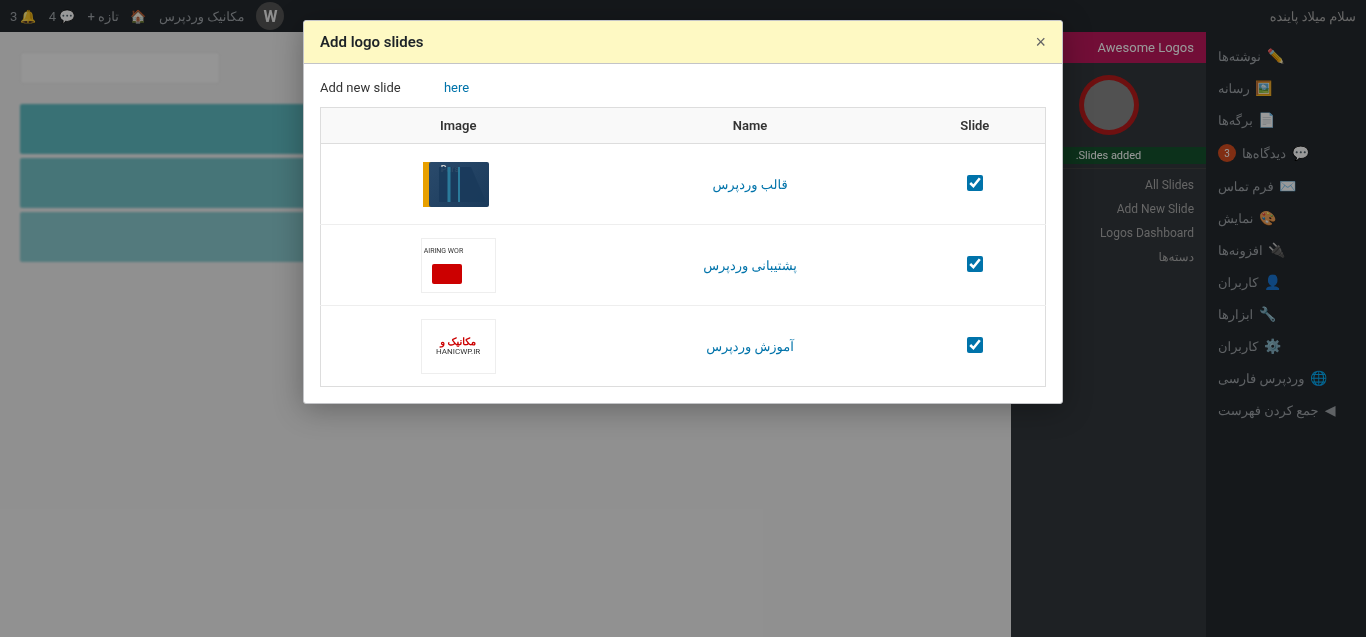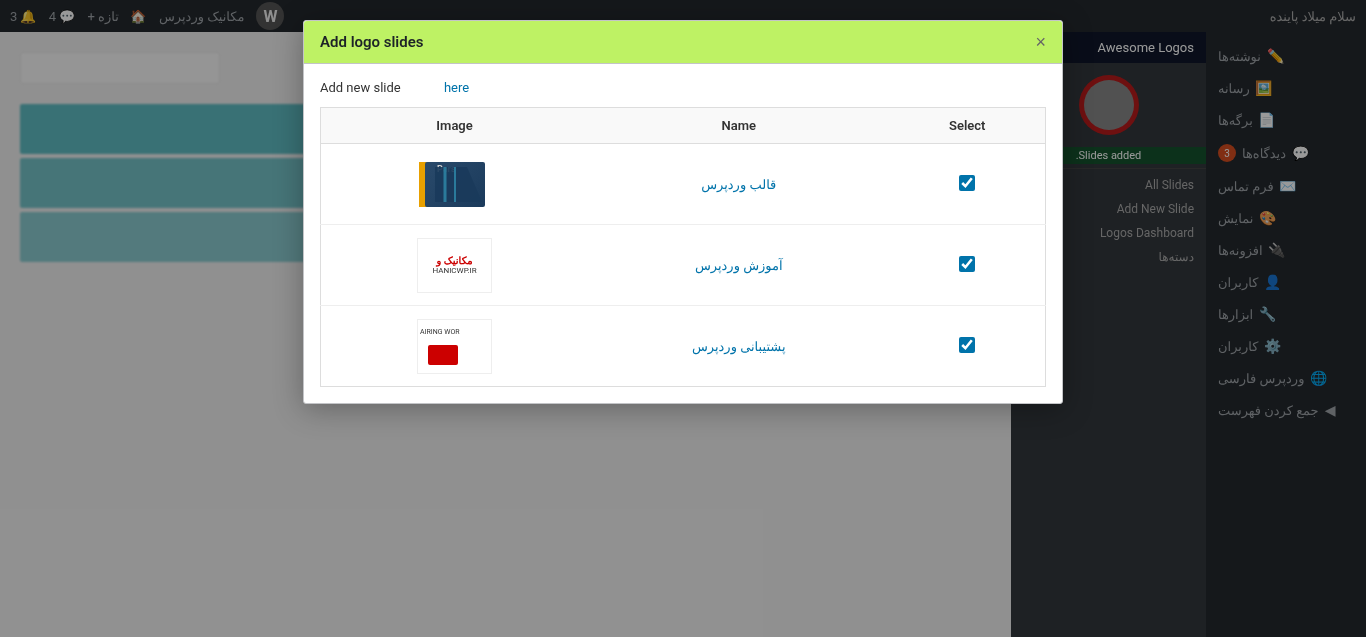--- a/index.html
+++ b/index.html
@@ -143,21 +143,21 @@
     .right-panel {
       position: absolute;
       right: 0;
       top: 0;
       width: 195px;
       height: 100%;
       background: #32373c;
       direction: rtl;
     }
     .right-panel-header {
-      background: #0f172a;
+      background: #be185d;
       padding: 8px 12px;
       color: white;
       font-size: 13px;
       display: flex;
       align-items: center;
       justify-content: space-between;
     }
     .right-panel-logo {
       background: #b71c1c;
       border-radius: 50%;
@@ -211,21 +211,21 @@
       left: 50%;
       transform: translateX(-50%);
       width: 760px;
       background: white;
       border: 1px solid #c3c4c7;
       box-shadow: 0 5px 30px rgba(0,0,0,0.3);
       z-index: 200;
       border-radius: 3px;
     }
     .modal-header {
-      background: #bef264;
+      background: #fef9c3;
       padding: 12px 16px;
       display: flex;
       align-items: center;
       justify-content: space-between;
       border-bottom: 1px solid #c3c4c7;
       border-radius: 3px 3px 0 0;
     }
     .modal-title {
       font-size: 15px;
       font-weight: 600;
@@ -534,21 +534,21 @@
     <div class="add-new-slide-text">
       <span>Add new slide</span>
       <a href="#">here</a>
     </div>
 
     <table class="slides-table">
       <thead>
         <tr>
           <th>Image</th>
           <th>Name</th>
-          <th>Select</th>
+          <th>Slide</th>
         </tr>
       </thead>
       <tbody>
 
         <tr>
           <td>
             <div class="logo-thumb">
               <div class="logo-parstools">
                 <div class="pars-accent"></div>
                 <div class="pars-bg">
@@ -566,47 +566,47 @@
             <span class="slide-name">قالب وردپرس</span>
           </td>
           <td class="checkbox-cell">
             <input type="checkbox" checked="" style="">
           </td>
         </tr>
 
         <tr>
           <td>
             <div class="logo-thumb">
+              <div class="logo-repair">
+                <span class="repair-text">AIRING WOR</span>
+                <div class="repair-icon"></div>
+              </div>
+            </div>
+          </td>
+          <td>
+            <span class="slide-name">پشتیبانی وردپرس</span>
+          </td>
+          <td class="checkbox-cell">
+            <input type="checkbox" checked="" style="">
+          </td>
+        </tr>
+
+        <tr>
+          <td>
+            <div class="logo-thumb">
               <div class="logo-mechanic">
                 <span class="mech-text">مکانیک و</span>
                 <span class="mech-sub">HANICWP.IR</span>
               </div>
             </div>
           </td>
           <td>
             <span class="slide-name">آموزش وردپرس</span>
           </td>
           <td class="checkbox-cell">
             <input type="checkbox" checked="" style="">
           </td>
         </tr>
-
-        <tr>
-          <td>
-            <div class="logo-thumb">
-              <div class="logo-repair">
-                <span class="repair-text">AIRING WOR</span>
-                <div class="repair-icon"></div>
-              </div>
-            </div>
-          </td>
-          <td>
-            <span class="slide-name">پشتیبانی وردپرس</span>
-          </td>
-          <td class="checkbox-cell">
-            <input type="checkbox" checked="" style="">
-          </td>
-        </tr>
       </tbody>
     </table>
   </div>
 
 </div>
 
 </body></html>

